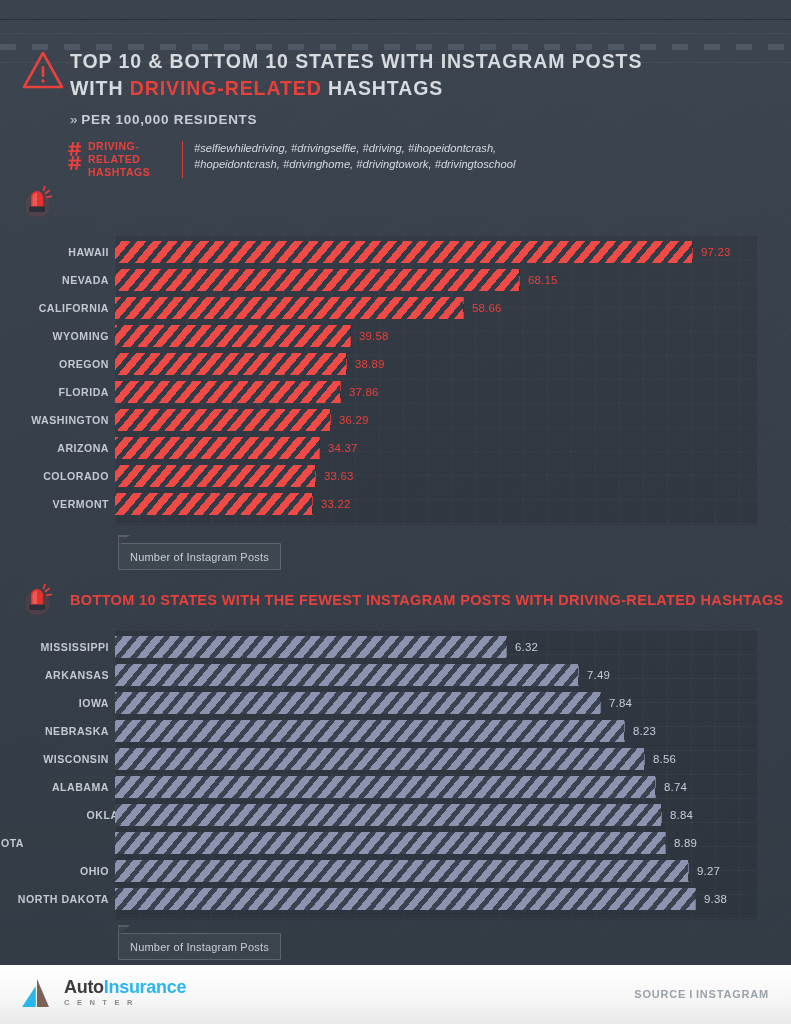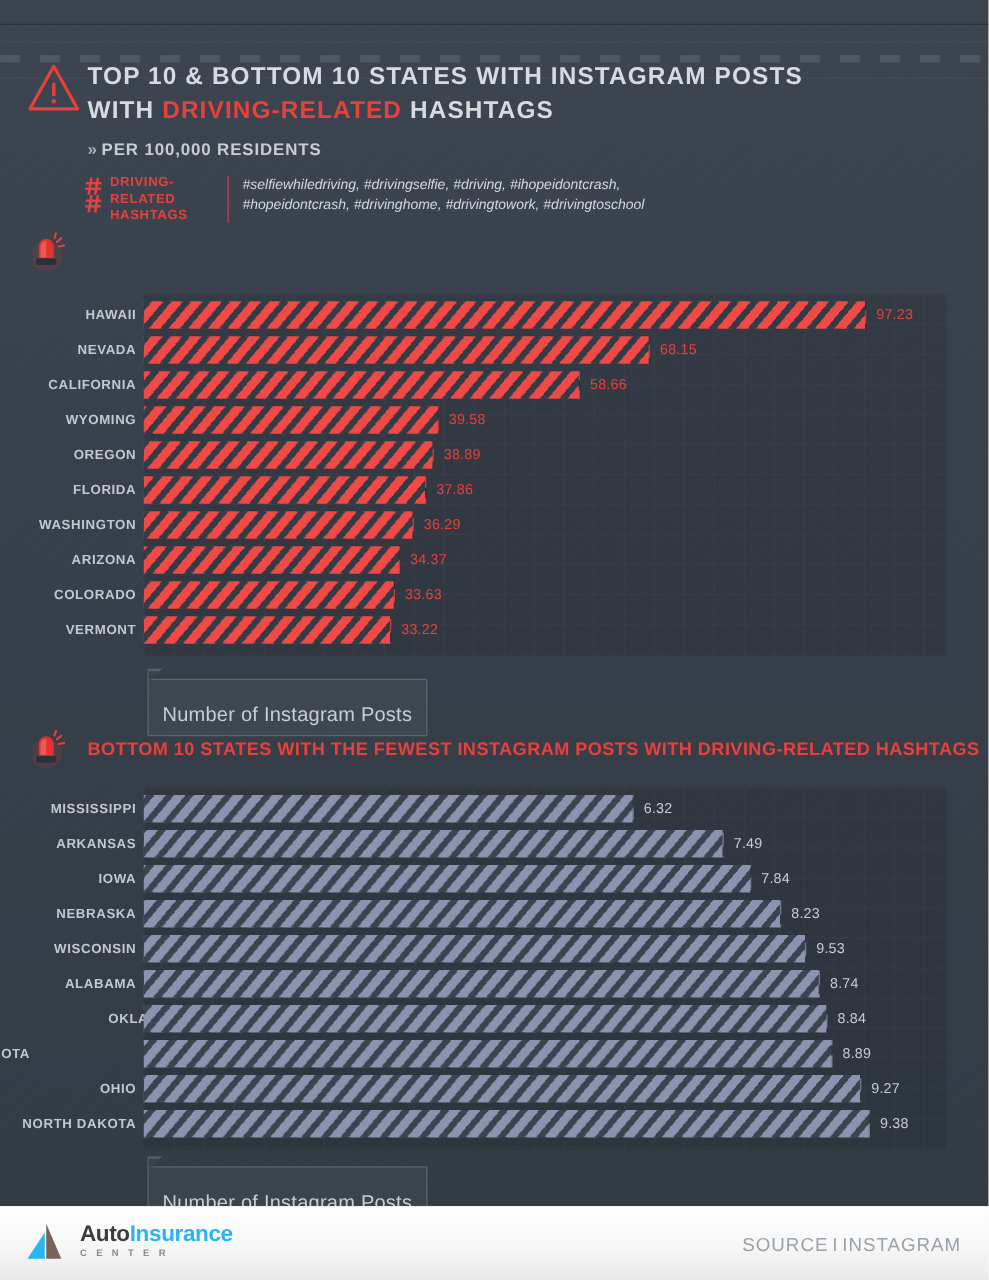--- a/index.html
+++ b/index.html
@@ -226,23 +226,23 @@
   }
   .bar-value.red { color: #e8413c; }
   .bar-value.blue { color: #c6ccd8; }
 
   
   .axis-tip {
     position: absolute;
     background: rgba(255,255,255,0.045);
     border: 1px solid rgba(255,255,255,0.17);
     color: #c8ced6;
-    font-size: 16px;
+    font-size: 11px;
     letter-spacing: 0.2px;
-    padding: 20px 11px 6px 11px;
+    padding: 7px 11px 6px 11px;
     border-radius: 1px;
   }
   .axis-tip::before {
     content: "";
     position: absolute;
     left: -1px; top: -9px;
     width: 0; height: 0;
     border-left: 12px solid rgba(255,255,255,0.17);
     border-bottom: 9px solid transparent;
   }
@@ -282,22 +282,22 @@
     color: #8a8a8a;
     font-size: 7.5px;
     font-weight: bold;
     letter-spacing: 7.5px;
     margin-top: 1px;
   }
   .source {
     position: absolute;
     right: 22px; top: 23px;
     color: #9aa2ab;
-    font-size: 15px;
-    font-weight: normal;
+    font-size: 11px;
+    font-weight: bold;
     letter-spacing: 0.8px;
     text-transform: uppercase;
   }
   .source .sep { margin: 0 3px; }
 </style>
 </head>
 <body>
 
 <div id="page">
 
@@ -461,21 +461,21 @@
         <div class="bar-value blue" style="left:600px;">7.84</div>
       </div>
       <div class="row" style="top:110px; width:791px;">
         <div class="row-label" style="right:676px;">NEBRASKA</div>
         <div class="bar blue" style="left:115px; width:509px;"></div>
         <div class="bar-value blue" style="left:624px;">8.23</div>
       </div>
       <div class="row" style="top:138px; width:791px;">
         <div class="row-label" style="right:676px;">WISCONSIN</div>
         <div class="bar blue" style="left:115px; width:529px;"></div>
-        <div class="bar-value blue" style="left:644px;">9.53</div>
+        <div class="bar-value blue" style="left:644px;">8.56</div>
       </div>
       <div class="row" style="top:166px; width:791px;">
         <div class="row-label" style="right:676px;">ALABAMA</div>
         <div class="bar blue" style="left:115px; width:540px;"></div>
         <div class="bar-value blue" style="left:655px;">8.74</div>
       </div>
       <div class="row" style="top:194px; width:791px;padding-left:44px;">
         <div class="row-label" style="right:676px;">OKLAHOMA</div>
         <div class="bar blue" style="left:115px; width:546px;"></div>
         <div class="bar-value blue" style="left:661px;">8.84</div>

